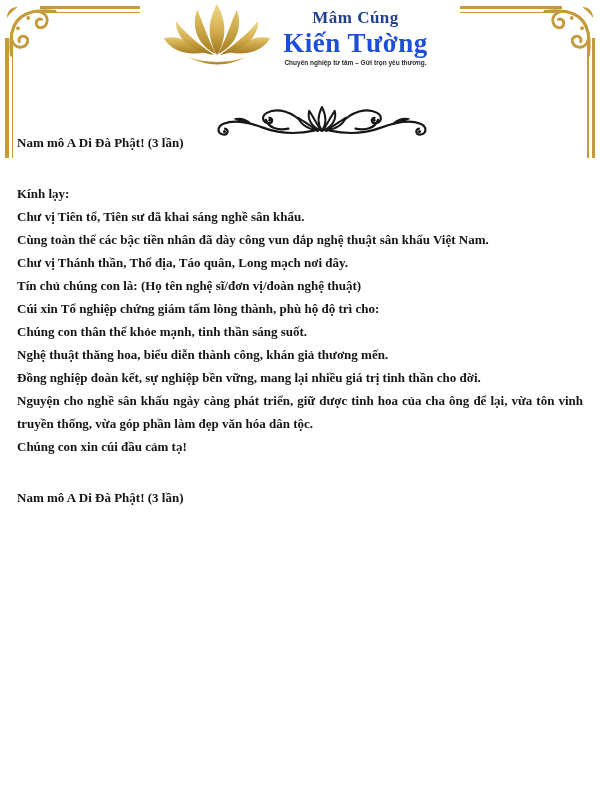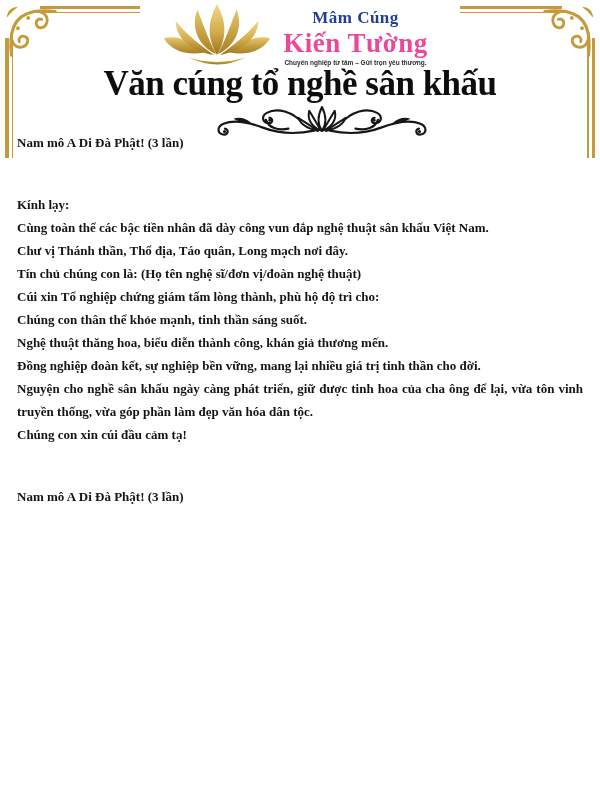--- a/index.html
+++ b/index.html
@@ -16,40 +16,40 @@
   .gl{position:absolute;background:#c49a3a;}
   .corner{position:absolute;width:56px;height:56px;}
   .corner svg{width:100%;height:100%;display:block;}
   .flipX{transform:scaleX(-1);}
   .flipY{transform:scaleY(-1);}
   .flipXY{transform:scale(-1,-1);}
   
   .lotus-logo{position:absolute;left:158px;top:1px;width:118px;height:70px;}
   .brand{position:absolute;left:278px;top:9px;width:155px;text-align:center;line-height:1;}
   .brand-top{font-size:17px;font-weight:bold;color:#1f3f8f;letter-spacing:.5px;}
-  .brand-bottom{font-size:27px;font-weight:bold;color:#ec4899;margin-top:4px;letter-spacing:.5px;}
+  .brand-bottom{font-size:27px;font-weight:bold;color:#1d4ed8;margin-top:4px;letter-spacing:.5px;}
   .brand-tagline{font-size:6.5px;font-weight:bold;color:#2b2b2b;margin-top:3px;
     font-family:"Liberation Sans","DejaVu Sans",sans-serif;}
   .doc-title{
     position:absolute;left:0;top:64px;width:600px;margin:0;
     text-align:center;font-size:35px;font-weight:bold;color:#0d0d0d;letter-spacing:-.5px;
   }
   .divider{position:absolute;left:50%;top:104px;transform:translateX(-50%);
     width:256px;height:34px;}
   
   .content{
     position:absolute;left:0;top:131px;width:600px;
     padding:0 17px;box-sizing:border-box;
   }
   .content p{
     margin:0;
     font-size:13px;line-height:23px;font-weight:bold;
     text-align:justify;
   }
-  .content p.gap{margin-top:39px;}
+  .content p.gap{margin-top:28px;}
 </style>
 </head>
 <body>
 
 <div class="page">
 
   <div class="gl" style="left:40px;top:6px;width:100px;height:3px;"></div>
   <div class="gl" style="left:40px;top:11.5px;width:100px;height:1.5px;"></div>
   <div class="gl" style="left:460px;top:6px;width:102px;height:3px;"></div>
   <div class="gl" style="left:460px;top:11.5px;width:102px;height:1.5px;"></div>
@@ -142,21 +142,20 @@
       <path d="M30,57 Q60,67 90,57 Q61,72 30,57 Z" fill="url(#gld2)"></path>
     </svg>
   </div>
 
   <div class="brand">
     <div class="brand-top">Mâm Cúng</div>
     <div class="brand-bottom">Kiến Tường</div>
     <div class="brand-tagline">Chuyên nghiệp từ tâm – Gửi trọn yêu thương.</div>
   </div>
 
-  <h1 class="doc-title">Văn cúng tổ nghề sân khấu</h1>
 
   <div class="divider">
     <svg viewBox="0 0 260 34">
       <g id="vineL" stroke="#161616" fill="none" stroke-width="2.2" stroke-linecap="round">
         <path d="M122,27 C104,31 86,30 70,24 C54,18 40,16 30,20 C23,23 23.5,30 29.5,31 C34.5,31.8 36,26 31.5,25"></path>
         <path d="M112,21 C100,7 84,3.5 74,9 C68,12.3 69.5,19 75.5,19.4 C80.5,19.7 80.5,14 76.5,14"></path>
         <path d="M96,25 C85,27.5 76,24 73,16"></path>
       </g>
       <g fill="#161616">
         <path d="M58,19 C52,14 46,13 40,15 C46,18 52,20 58,19 Z"></path>
@@ -175,20 +174,21 @@
         <path d="M117,7 C115,15 119,23 129,27 C124,19 121,13 117,7 Z"></path>
         <path d="M143,7 C145,15 141,23 131,27 C136,19 139,13 143,7 Z"></path>
         <path d="M130,3 C125.5,12 125,20 130,27.5 C135,20 134.5,12 130,3 Z"></path>
       </g>
     </svg>
   </div>
 
   <div class="content">
     <p>Nam mô A Di Đà Phật! (3 lần)</p>
     <p class="gap">Kính lạy:</p>
+    <p>Chư vị Tiên tổ, Tiên sư đã khai sáng nghề sân khấu.</p>
     <p>Cùng toàn thể các bậc tiền nhân đã dày công vun đắp nghệ thuật sân khấu Việt Nam.</p>
     <p>Chư vị Thánh thần, Thổ địa, Táo quân, Long mạch nơi đây.</p>
     <p>Tín chủ chúng con là: (Họ tên nghệ sĩ/đơn vị/đoàn nghệ thuật)</p>
     <p>Cúi xin Tổ nghiệp chứng giám tấm lòng thành, phù hộ độ trì cho:</p>
     <p>Chúng con thân thể khỏe mạnh, tinh thần sáng suốt.</p>
     <p>Nghệ thuật thăng hoa, biểu diễn thành công, khán giả thương mến.</p>
     <p>Đồng nghiệp đoàn kết, sự nghiệp bền vững, mang lại nhiều giá trị tinh thần cho đời.</p>
     <p>Nguyện cho nghề sân khấu ngày càng phát triển, giữ được tinh hoa của cha ông để lại, vừa tôn vinh truyền thống, vừa góp phần làm đẹp văn hóa dân tộc.</p>
     <p>Chúng con xin cúi đầu cảm tạ!</p>
     <p class="gap">Nam mô A Di Đà Phật! (3 lần)</p>

